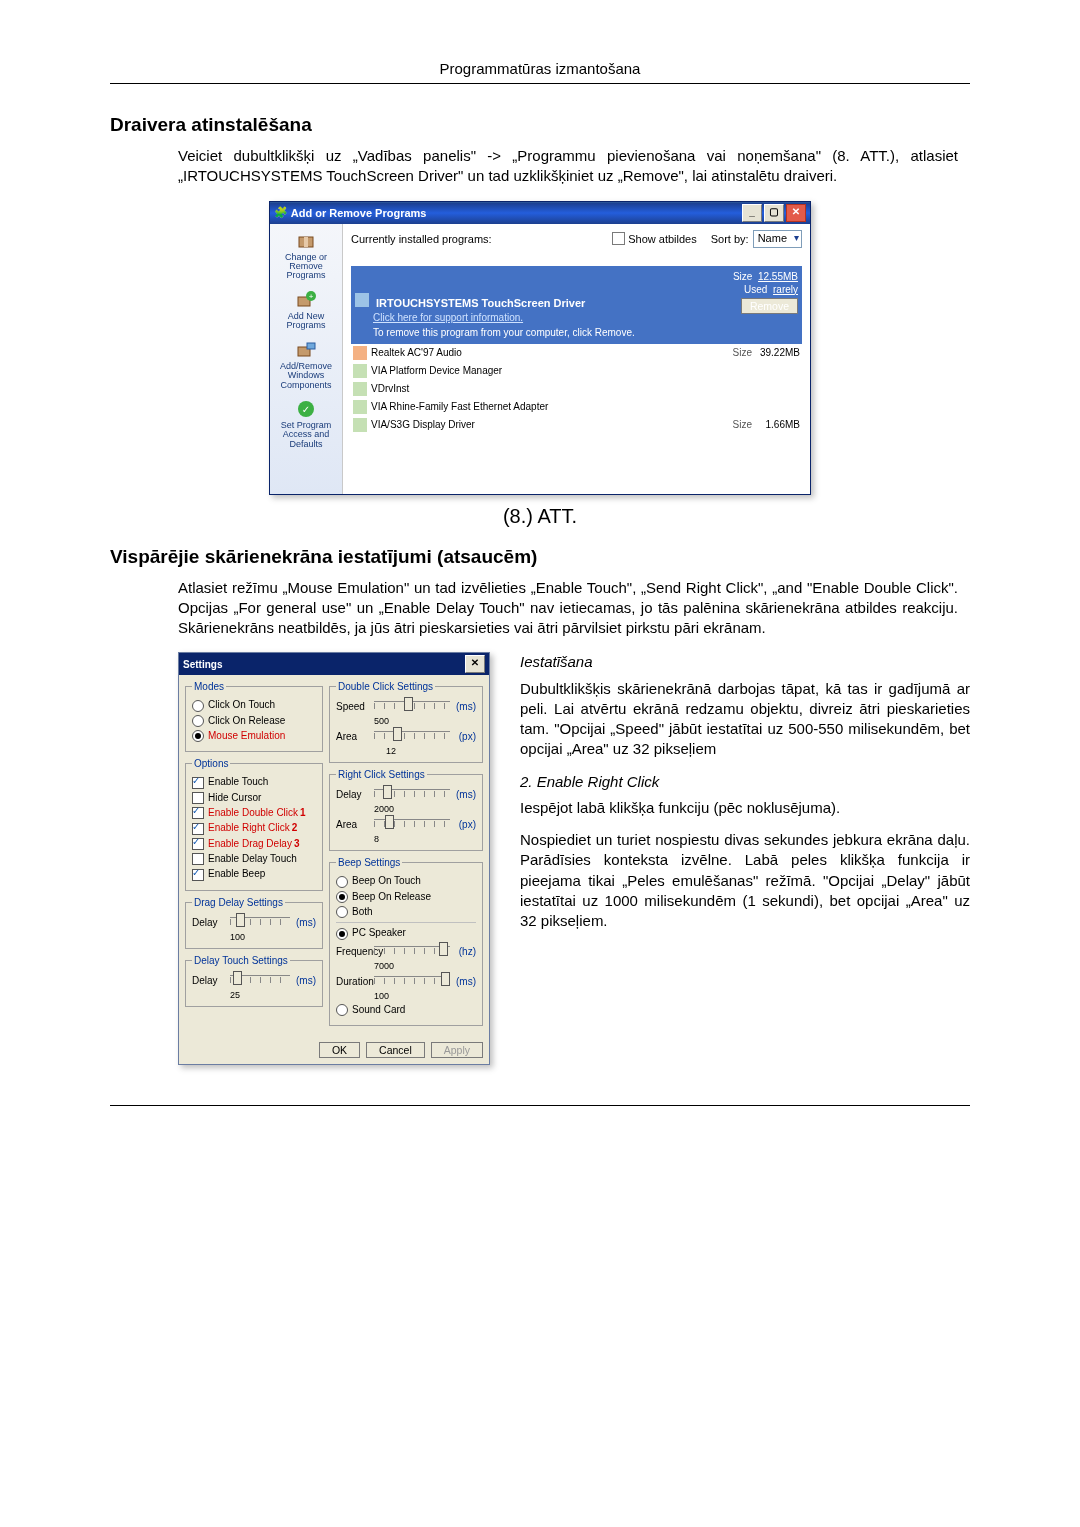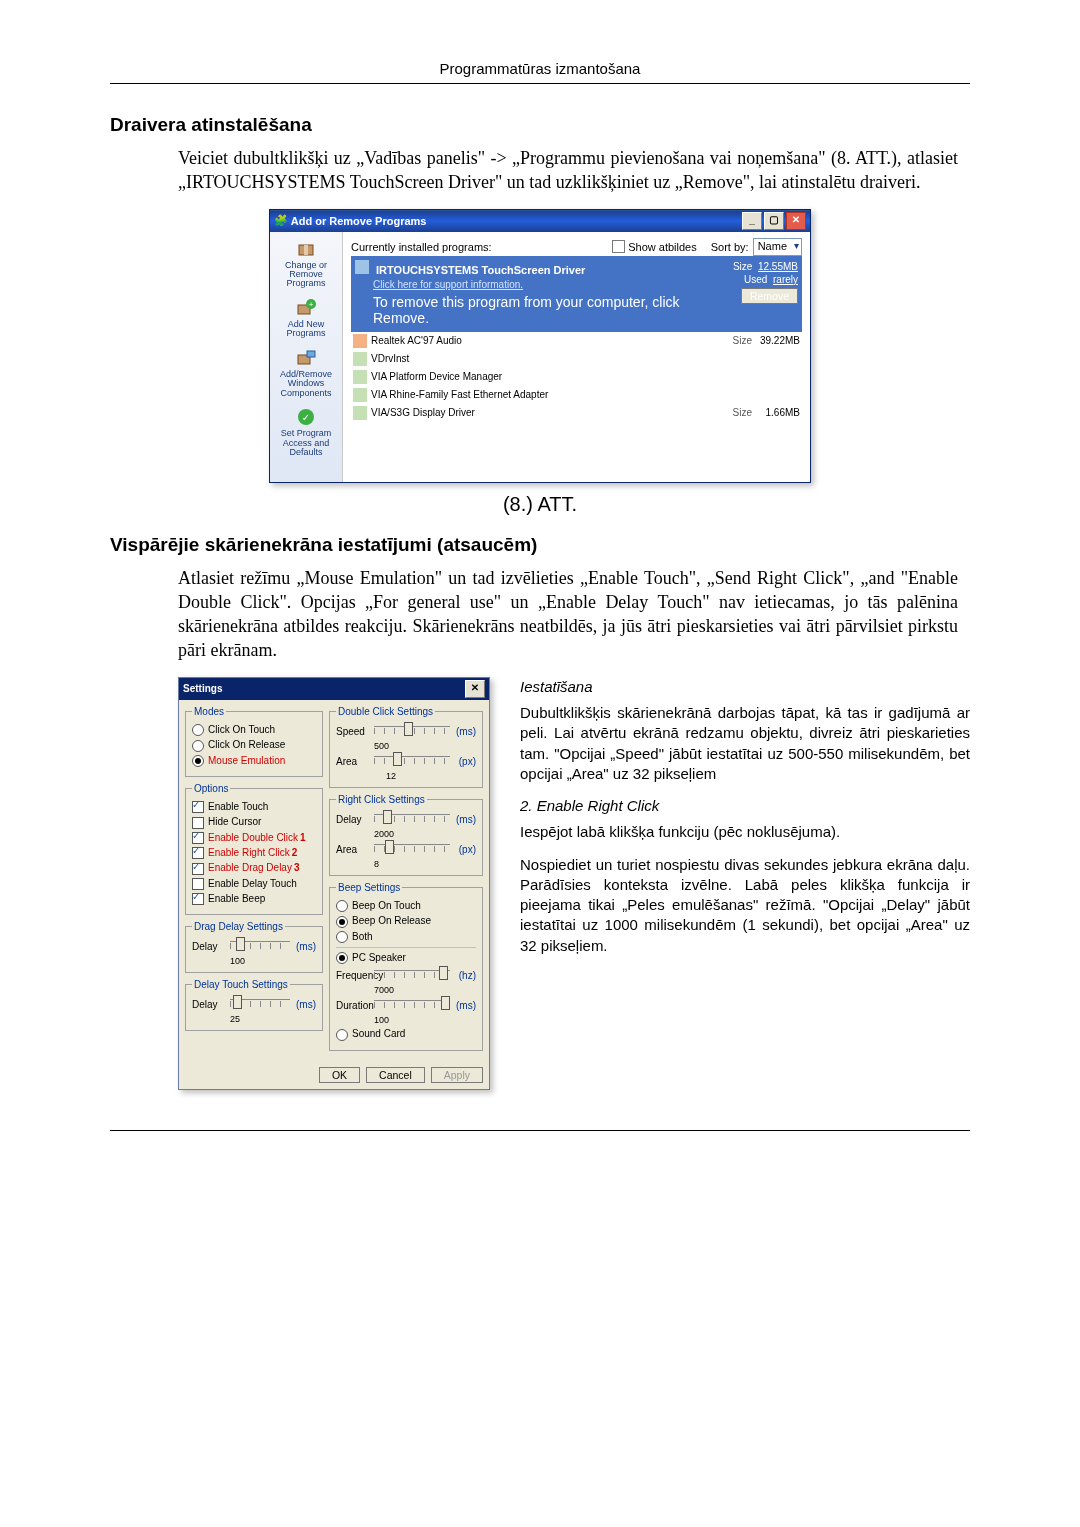--- a/index.html
+++ b/index.html
@@ -29,22 +29,21 @@
   }
   h2.section {
     font-size: 19px;
     font-weight: bold;
     margin: 18px 0 10px 0;
   }
   .body-text {
     margin: 0 12px 14px 68px;
     line-height: 1.35;
     text-align: justify;
-    font-size: 18px;
-    font-family: Liberation Serif, serif;
+    font-size: 15px;
   }
   .caption {
     text-align: center;
     font-size: 20px;
     margin: 10px 0 16px 0;
   }
   
   .arp-window {
     width: 540px;
     margin: 12px auto 4px auto;
@@ -84,21 +83,21 @@
   }
   .side-btn {
     text-align:center;
     font-size:9px;
     line-height:1.05;
     padding:3px 1px 6px 1px;
     color:#1a3c7a;
   }
   .side-btn svg { display:block; margin:0 auto 2px auto; }
   .arp-main { flex:1; padding:6px 8px 60px 8px; position:relative; }
-  .arp-toprow { display:flex; align-items:center; margin-bottom:0; }
+  .arp-toprow { display:flex; align-items:center; margin-bottom:18px; }
   .arp-toprow .label1 { flex:1; font-size:11px; }
   .chk { width:11px; height:11px; border:1px solid #7a7a7a; background:#fff; display:inline-block; vertical-align:middle; margin-right:3px; }
   .sort-select {
     border:1px solid #7f9db9;
     background:#fff;
     padding:0 14px 0 4px;
     font-size:11px;
     height:16px;
     line-height:14px;
     position:relative;
@@ -118,21 +117,21 @@
   .prog-row .name { flex:1; display:flex; align-items:center; }
   .prog-row .sz-label { width:26px; text-align:right; color:#555; }
   .prog-row .sz-val { width:48px; text-align:right; }
   .prog-ico { width:14px; height:14px; margin-right:4px; flex:0 0 14px; }
   .prog-selected {
     background:#4472c4;
     color:#fff;
     padding:4px 4px 6px 4px;
   }
   .prog-selected a { color:#cfe2ff; text-decoration:underline; font-size:10px; display:inline-block; margin:3px 0 2px 18px;}
-  .prog-selected .remove-line { font-size:14px; margin-left:18px; margin-top:2px;}
+  .prog-selected .remove-line { font-size:10px; margin-left:18px; margin-top:2px;}
   .prog-selected .right-col {
     float:right; text-align:right; font-size:10px; line-height:1.3;
   }
   .btn {
     background:#ece9d8;
     border:1px solid #7a7a7a;
     padding:1px 8px;
     font-size:10.5px;
   }
   
@@ -282,21 +281,21 @@
         <span style="margin:0 4px 0 14px;">Sort by:</span>
         <span class="sort-select">Name</span>
       </div>
 
       <div class="prog-selected">
         <div class="right-col">
           <div><span>Size</span>&nbsp;&nbsp;<u>12.55MB</u></div>
           <div><span>Used</span>&nbsp;&nbsp;<u>rarely</u></div>
           <div style="margin-top:4px;"><span class="btn">Remove</span></div>
         </div>
-        <div class="name" style="font-weight:bold;">
+        <div class="name" style="font-weight:bold;margin-top:23px;">
           <svg class="prog-ico">
               <rect width="14" height="14" fill="#9dc3e6"></rect>
             </svg>
           <span>IRTOUCHSYSTEMS TouchScreen Driver</span>
         </div>
         <a>Click here for support information.</a>
         <div class="remove-line">To remove this program from your computer, click Remove.</div>
         <div style="clear:both;"></div>
       </div>
 
@@ -308,29 +307,29 @@
             <span>Realtek AC'97 Audio</span>
           </div>
         <div class="sz-label">Size</div>
         <div class="sz-val">39.22MB</div>
       </div>
       <div class="prog-row">
         <div class="name">
             <svg class="prog-ico">
               <rect width="14" height="14" fill="#c5e0b4"></rect>
             </svg>
-            <span>VDrvInst</span>
+            <span>VIA Platform Device Manager</span>
           </div>
       </div>
       <div class="prog-row">
         <div class="name">
             <svg class="prog-ico">
               <rect width="14" height="14" fill="#c5e0b4"></rect>
             </svg>
-            <span>VIA Platform Device Manager</span>
+            <span>VDrvInst</span>
           </div>
       </div>
       <div class="prog-row">
         <div class="name">
             <svg class="prog-ico">
               <rect width="14" height="14" fill="#c5e0b4"></rect>
             </svg>
             <span>VIA Rhine-Family Fast Ethernet Adapter</span>
           </div>
       </div>

